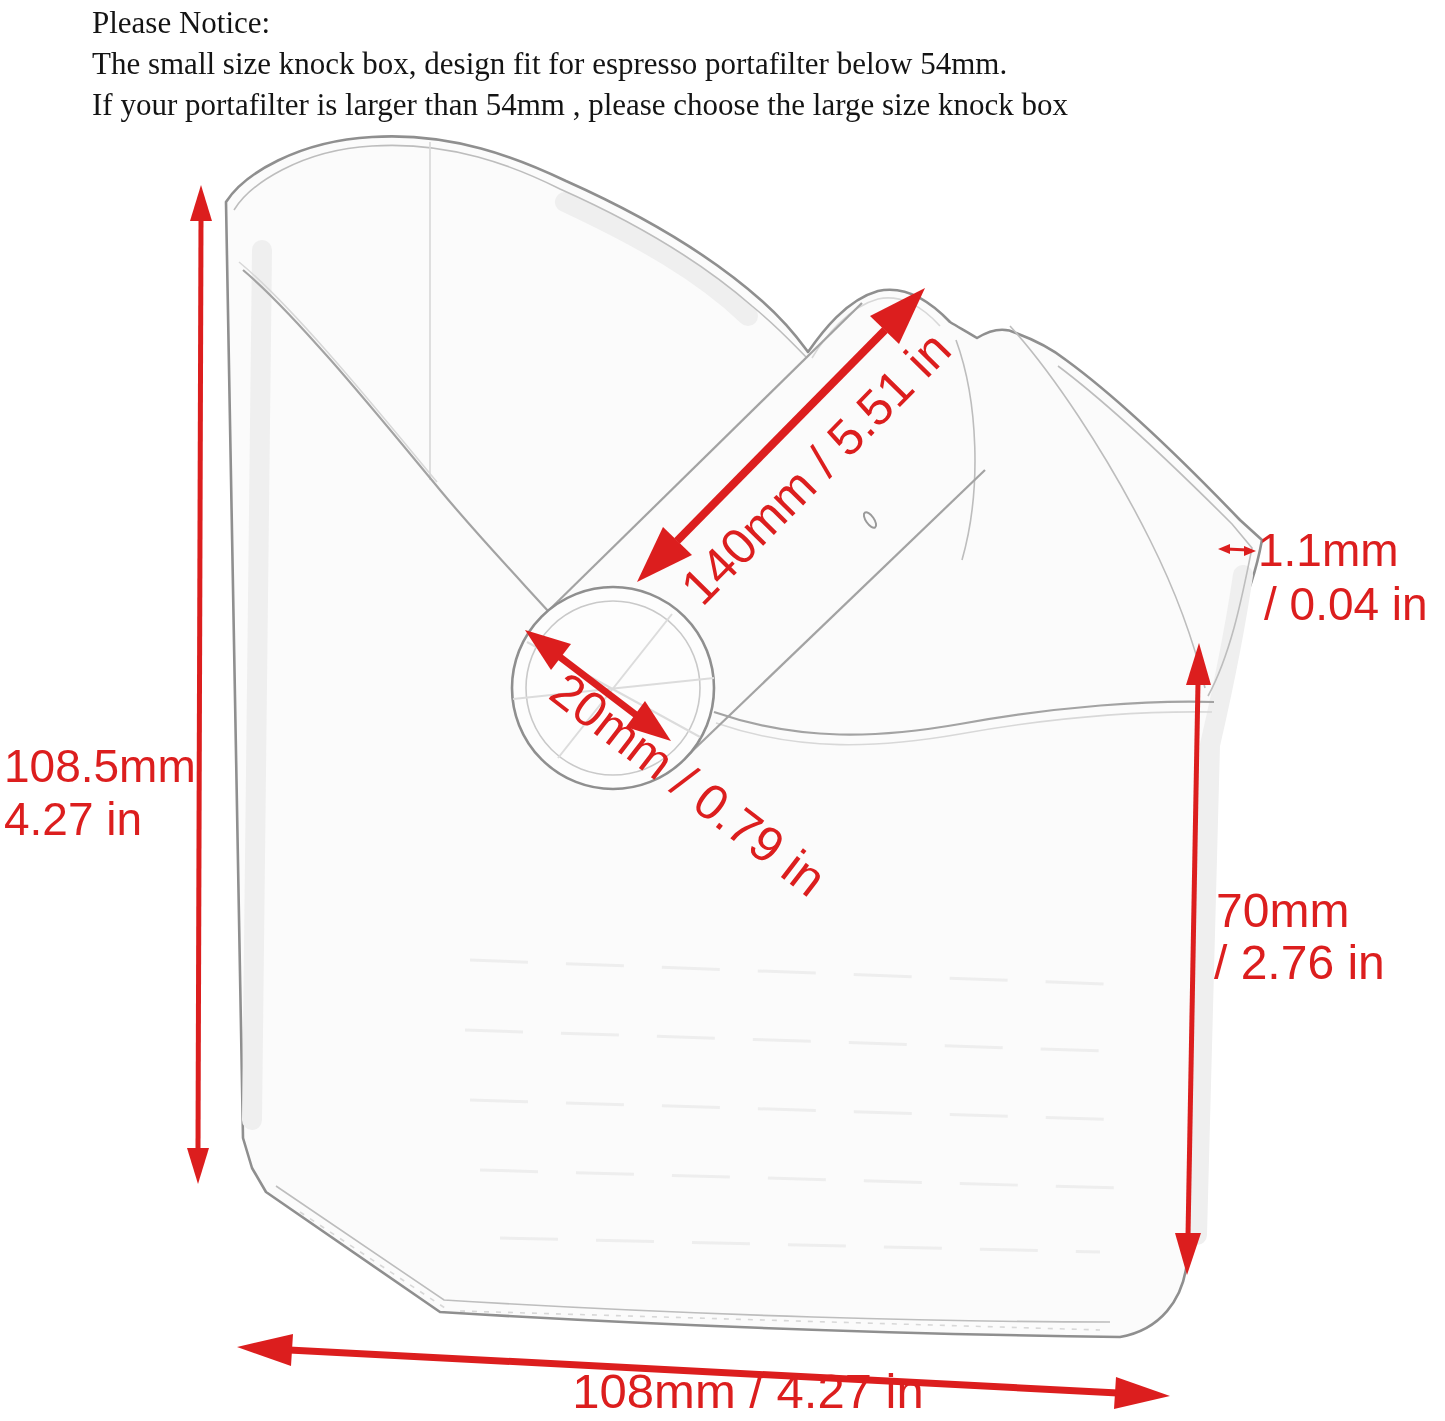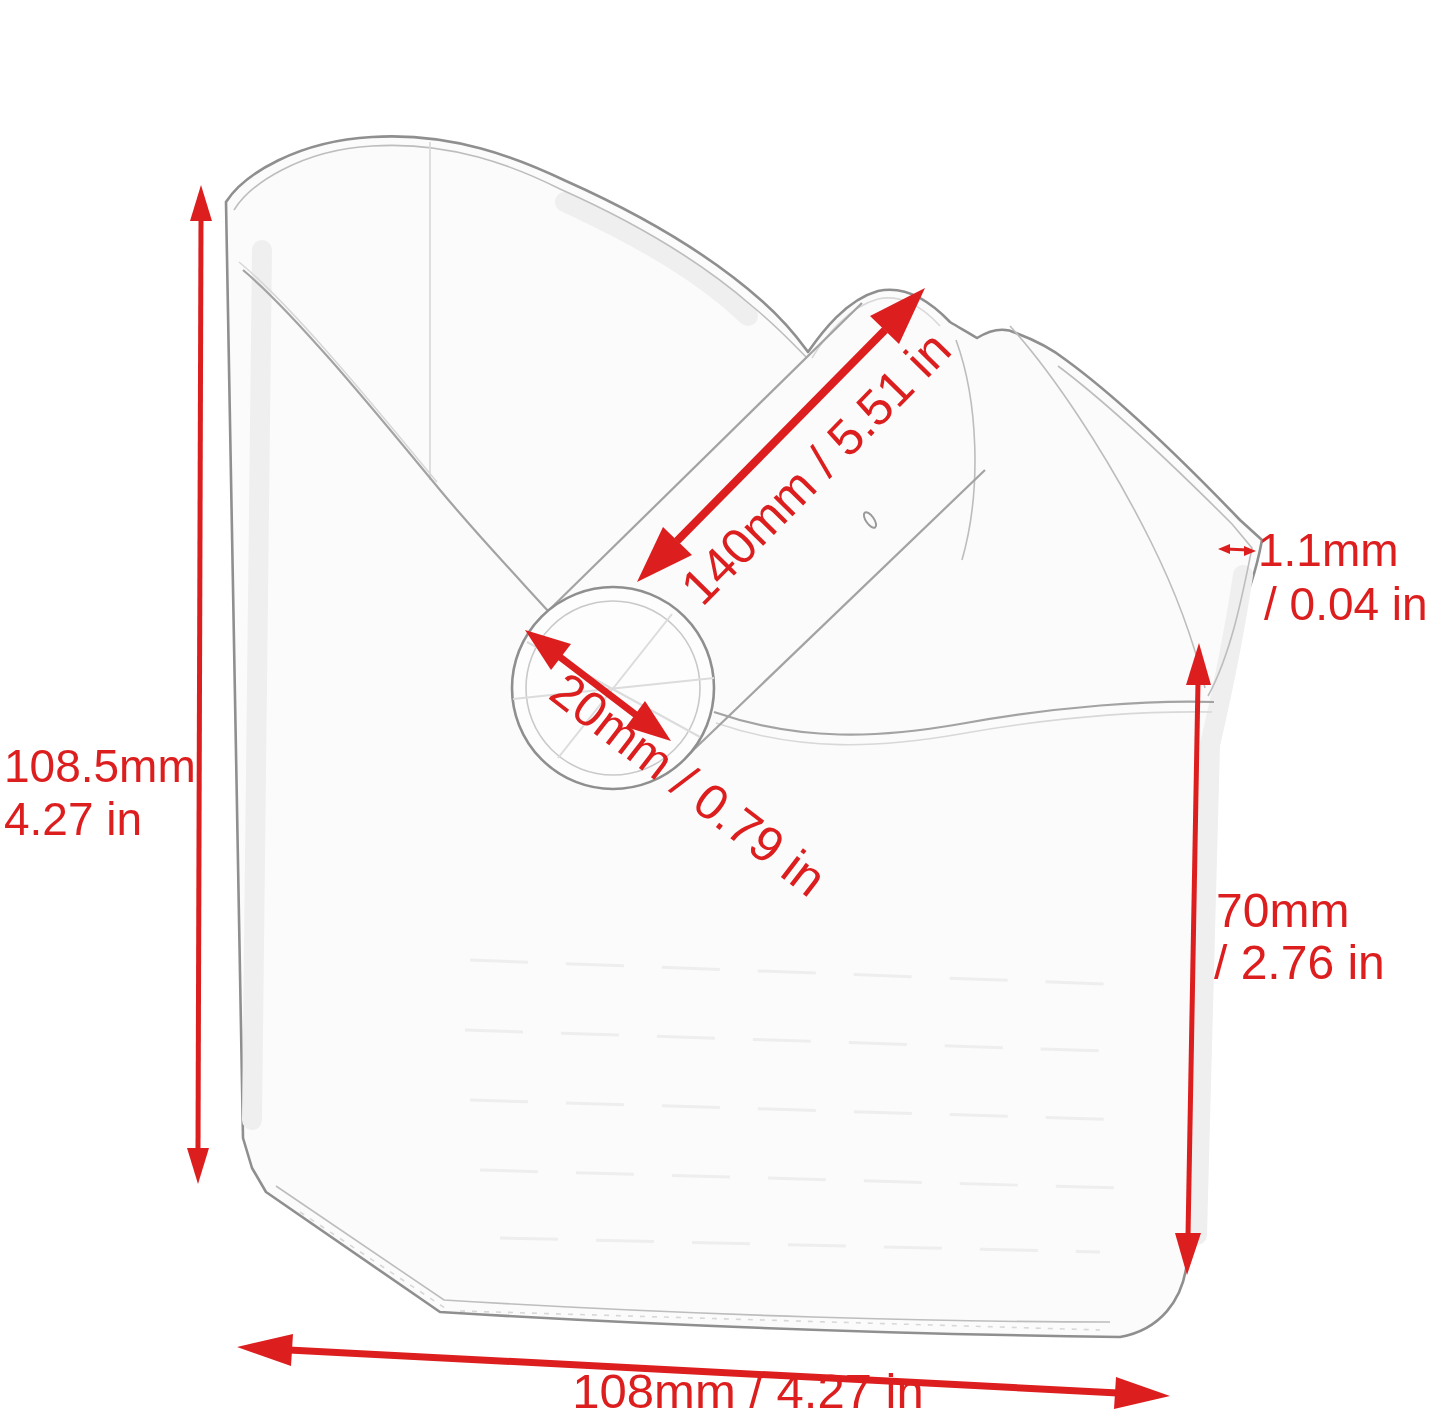--- a/index.html
+++ b/index.html
@@ -29,20 +29,25 @@
   .dim-text{
     fill:#dc1e1e;
     font-family:"Liberation Sans",sans-serif;
   }
 </style>
 </head>
 <body>
 
 <div class="stage">
 
+  <div class="notice">
+    <div>Please Notice:</div>
+    <div>The small size knock box, design fit for espresso portafilter below 54mm.</div>
+    <div>If your portafilter is larger than 54mm , please choose the large size knock box</div>
+  </div>
 
   <svg class="diagram-svg" viewBox="0 0 1445 1421">
 
     <g>
 
       <path class="outline" d="
         M 226 202
         C 244 174 298 141 372 137
         C 452 132 518 158 566 181
         C 640 214 708 253 762 301

